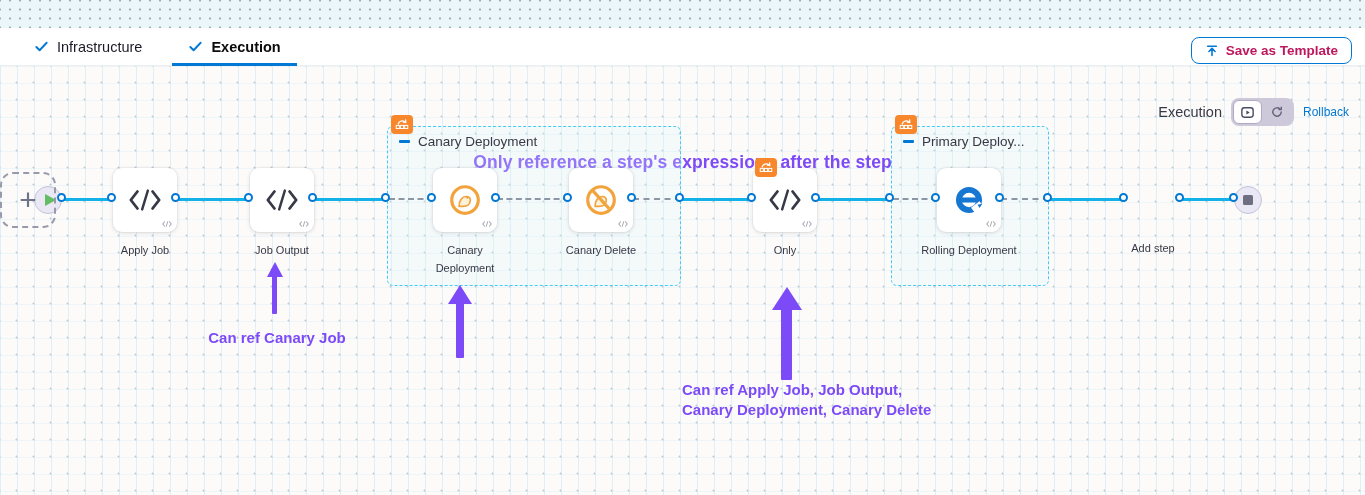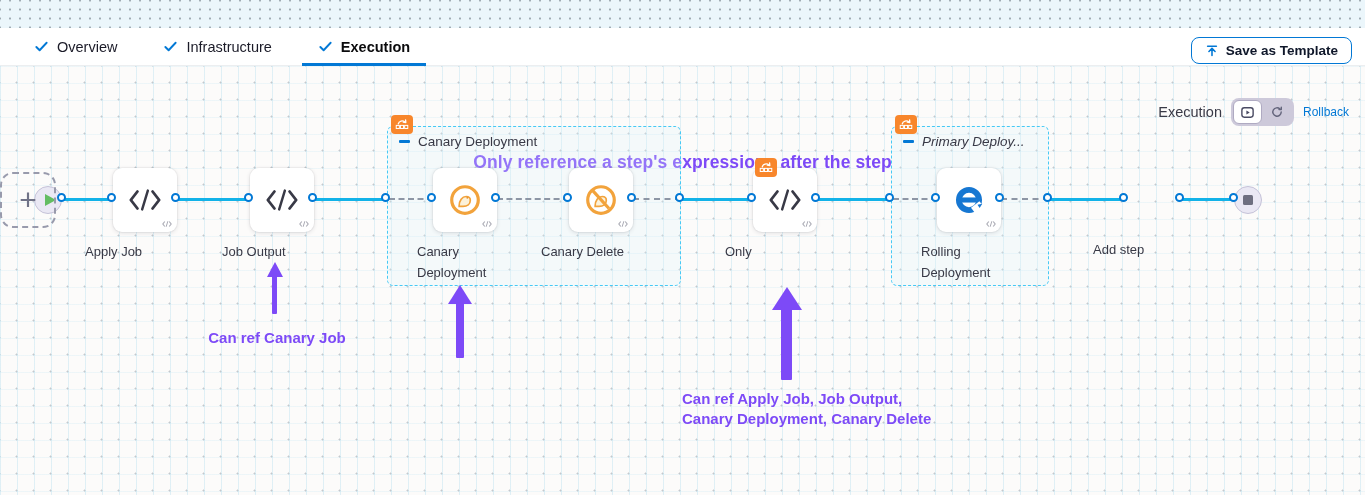--- a/index.html
+++ b/index.html
@@ -15,21 +15,21 @@
   .tabbar { height:38px; background:#fff; border-bottom:1px solid #ECEEF0;
     display:flex; align-items:stretch; padding-left:18px; position:relative; }
   .tab { display:flex; align-items:center; gap:8px; padding:0 16px; margin-right:14px;
     font-size:14.5px; color:#1B1B28; position:relative; cursor:pointer; }
   .tab.active { font-weight:700; color:#0B0B0D; }
   .tab.active::after { content:""; position:absolute; left:0; right:0; bottom:-1px;
     height:3px; background:#0278D5; }
   .check-icon { width:15px; height:15px; flex:0 0 auto; }
   .save-btn { position:absolute; right:13px; top:9px; height:27px; padding:0 13px;
     display:flex; align-items:center; gap:7px; background:#fff; border:1px solid #0278D5;
-    border-radius:8px; color:#0f172a; font-size:13.5px; font-weight:700; cursor:pointer; }
+    border-radius:8px; color:#be185d; font-size:13.5px; font-weight:700; cursor:pointer; }
 
   
   .canvas { position:relative; height:429px; background-color:#FCFBFA;
     background-image:
       linear-gradient(to right, rgba(150,210,235,0.28) 1px, transparent 1px),
       linear-gradient(to bottom, rgba(150,210,235,0.14) 1px, transparent 1px),
       radial-gradient(circle, rgba(110,120,132,0.38) 0.9px, transparent 1.1px);
     background-size: 17px 17px, 17px 17px, 17px 17px;
     background-position: 0 0, 0 0, 8px 8px; }
 
@@ -57,21 +57,21 @@
     justify-content:center; }
   .play-tri { width:0; height:0; border-left:11px solid #63BD62;
     border-top:6.5px solid transparent; border-bottom:6.5px solid transparent; margin-left:4px; }
   .stop-sq { width:10px; height:10px; background:#6E6F80; border-radius:1.5px; }
 
   .step-card { position:absolute; top:102px; width:64px; height:64px; background:#fff;
     border-radius:9px; box-shadow:0 1px 4px rgba(40,41,61,.14), 0 0 0 1px rgba(40,41,61,.04);
     display:flex; align-items:center; justify-content:center; cursor:pointer; }
   .mini-code { position:absolute; right:5px; bottom:4px; opacity:.75; }
 
-  .step-label { position:absolute; top:176px; font-size:13px;
+  .step-label { position:absolute; top:176px; text-align:center; font-size:11px;
     color:#383946; line-height:1.6; }
 
   .group { position:absolute; top:60px; height:160px; border:1.6px dashed #46C9F5;
     border-radius:6px; background:rgba(219,243,252,0.25); }
   .group-header { position:absolute; top:7px; left:11px; display:flex; align-items:center;
     gap:8px; font-size:13.5px; color:#383946; cursor:pointer; }
   .minus-icon { width:11px; height:2.5px; background:#0278D5; border-radius:1px; }
   .badge { position:absolute; width:22px; height:19px; background:#F8862B; border-radius:4px;
     display:flex; align-items:center; justify-content:center; }
 
@@ -85,26 +85,20 @@
   .note { position:absolute; color:#7D4AF7; font-weight:700; font-size:15px;
     white-space:pre-line; line-height:1.35; }
   .note.center { text-align:center; }
 </style>
 </head>
 <body>
 
 <div class="top-strip"></div>
 
 <div class="tabbar">
-  <div class="tab">
-    <svg class="check-icon" viewBox="0 0 16 16">
-        <path d="M2.5 8.5l3.5 3.5 7.5-8" stroke="#0278D5" stroke-width="2" fill="none" stroke-linecap="round" stroke-linejoin="round"></path>
-      </svg>
-    <span>Overview</span>
-  </div>
   <div class="tab">
     <svg class="check-icon" viewBox="0 0 16 16">
         <path d="M2.5 8.5l3.5 3.5 7.5-8" stroke="#0278D5" stroke-width="2" fill="none" stroke-linecap="round" stroke-linejoin="round"></path>
       </svg>
     <span>Infrastructure</span>
   </div>
   <div class="tab active">
     <svg class="check-icon" viewBox="0 0 16 16">
         <path d="M2.5 8.5l3.5 3.5 7.5-8" stroke="#0278D5" stroke-width="2" fill="none" stroke-linecap="round" stroke-linejoin="round"></path>
       </svg>
@@ -157,21 +151,21 @@
           <rect x="2.6" y="9.5" width="4" height="4" fill="none" stroke="#fff" stroke-width="1.3"></rect>
           <rect x="8" y="9.5" width="4" height="4" fill="none" stroke="#fff" stroke-width="1.3"></rect>
           <rect x="13.4" y="9.5" width="4" height="4" fill="none" stroke="#fff" stroke-width="1.3"></rect>
         </svg>
     </div>
     <div class="group-header">
       <span class="minus-icon"></span>
       <span>Canary Deployment</span>
     </div>
   </div>
-  <div class="group" style="left:891px;width:158px;font-style:italic;">
+  <div class="group" style="left:891px;width:158px;">
     <div class="badge" style="top:-12px;left:3px;">
       <svg width="16" height="14" viewBox="0 0 20 18">
           <path d="M5.2 7.5a5 4.6 0 0 1 8.6-2.2" fill="none" stroke="#fff" stroke-width="1.7" stroke-linecap="round"></path>
           <path d="M14.6 2.4l.3 3.4-3.3-.5" fill="none" stroke="#fff" stroke-width="1.7" stroke-linecap="round" stroke-linejoin="round"></path>
           <rect x="2.6" y="9.5" width="4" height="4" fill="none" stroke="#fff" stroke-width="1.3"></rect>
           <rect x="8" y="9.5" width="4" height="4" fill="none" stroke="#fff" stroke-width="1.3"></rect>
           <rect x="13.4" y="9.5" width="4" height="4" fill="none" stroke="#fff" stroke-width="1.3"></rect>
         </svg>
     </div>
     <div class="group-header">
@@ -301,16 +295,16 @@
   <div class="arrow-head" style="left:267px;top:196px;border-left:8px solid transparent;border-right:8px solid transparent;border-bottom:15px solid #7D4AF7;"></div>
   <div class="arrow-shaft" style="left:272px;top:210px;width:5px;height:38px;"></div>
 
   <div class="arrow-head" style="left:448px;top:219px;border-left:12px solid transparent;border-right:12px solid transparent;border-bottom:19px solid #7D4AF7;"></div>
   <div class="arrow-shaft" style="left:456px;top:237px;width:8px;height:55px;"></div>
 
   <div class="arrow-head" style="left:772px;top:221px;border-left:15px solid transparent;border-right:15px solid transparent;border-bottom:23px solid #7D4AF7;"></div>
   <div class="arrow-shaft" style="left:781px;top:243px;width:11px;height:71px;"></div>
 
   <div class="note center" style="left:157px;top:262px;width:240px;">Can ref Canary Job</div>
-  <div class="note" style="left:682px;top:323px;width:300px;">Can ref Apply Job, Job Output,
+  <div class="note" style="left:682px;top:314px;width:300px;">Can ref Apply Job, Job Output,
 Canary Deployment, Canary Delete</div>
 
 </div>
 
 </body></html>

